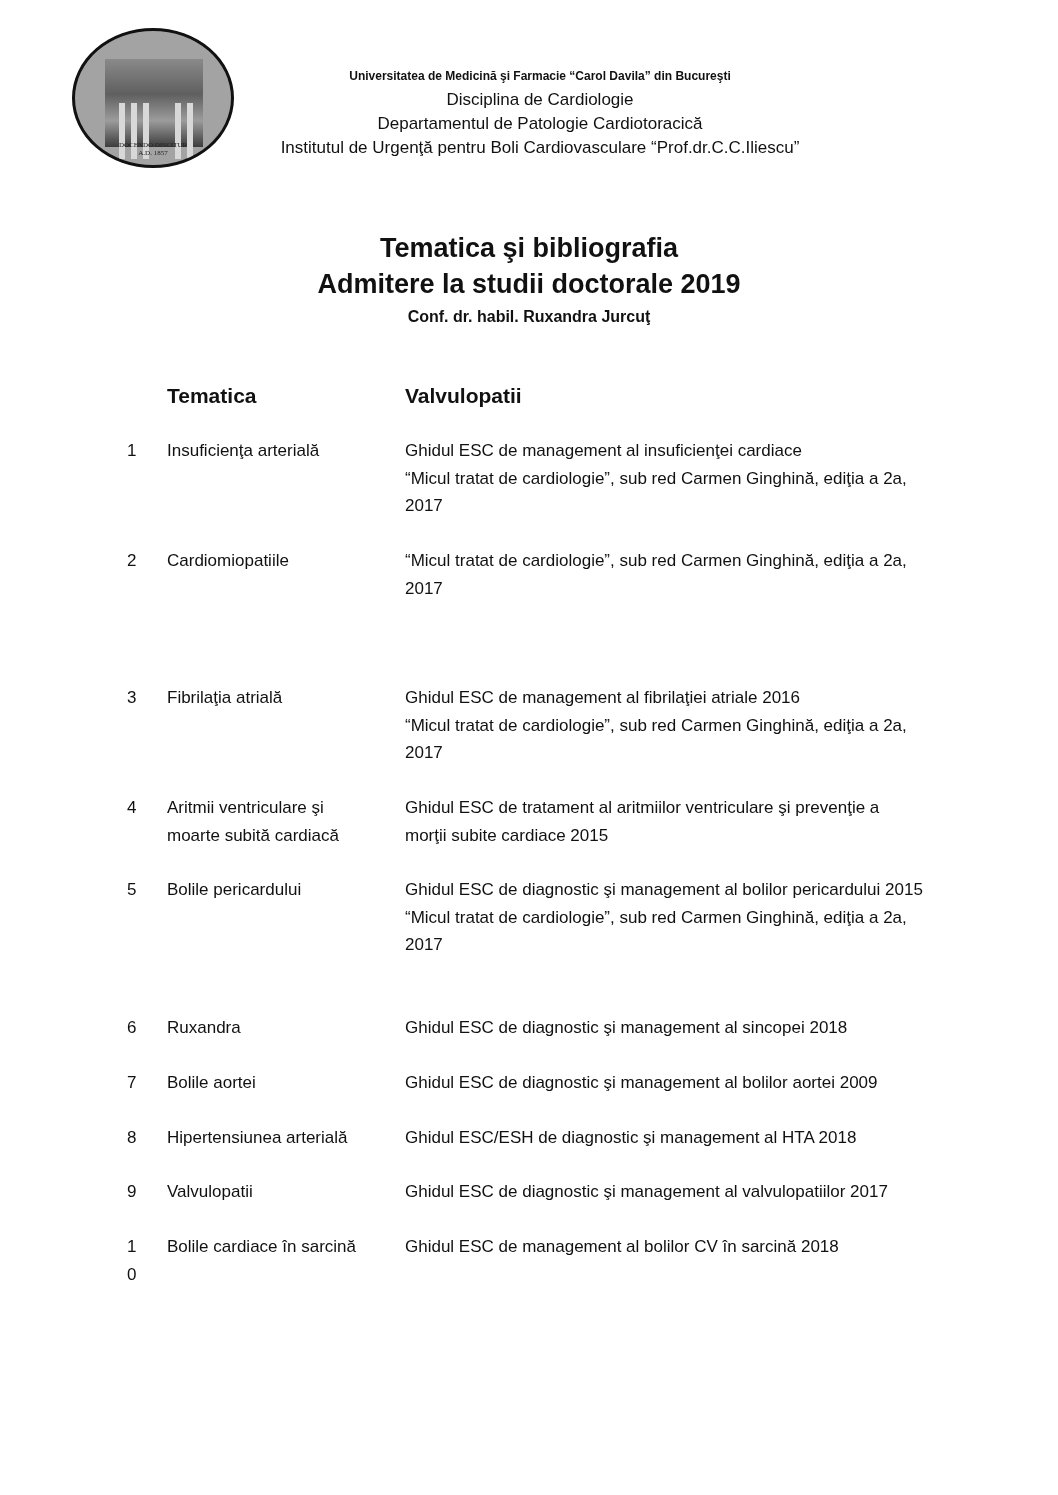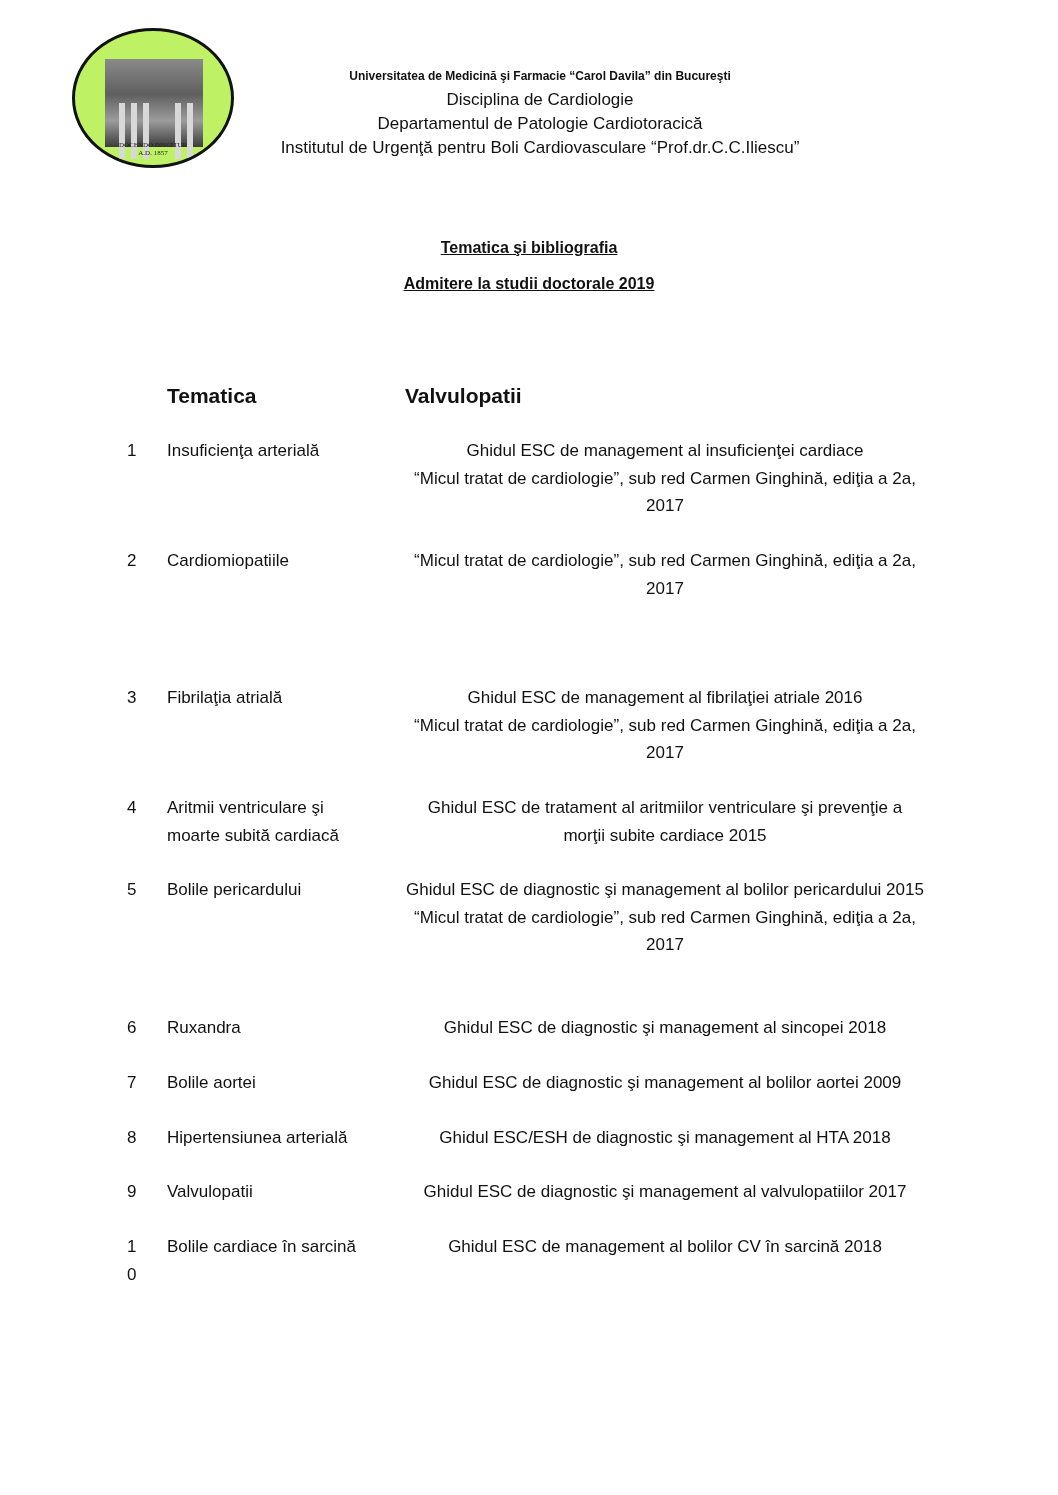--- a/index.html
+++ b/index.html
@@ -3,45 +3,45 @@
 <meta charset="utf-8">
 <style>
   html, body { margin: 0; padding: 0; background: #ffffff; }
   body {
     width: 1058px; height: 1495px; position: relative; overflow: hidden;
     font-family: "Liberation Sans", "DejaVu Sans", sans-serif; color: #111;
   }
   .seal {
     position: absolute; left: 72px; top: 28px; width: 162px; height: 140px;
     border: 3px solid #111; border-radius: 50%; box-sizing: border-box;
-    overflow: hidden; background: #bef264;
+    overflow: hidden; background: #a3a3a3;
   }
   .seal-inner {
     position: absolute; left: 30px; top: 28px; width: 98px; height: 88px;
     background: linear-gradient(180deg, #8a8a8a 0%, #5f5f5f 40%, #9c9c9c 70%, #3c3c3c 100%);
   }
   .seal-col { position: absolute; top: 44px; width: 6px; height: 56px; background: #d8d8d8; }
   .seal-text {
     position: absolute; left: 0; right: 0; bottom: 8px; text-align: center;
     font-family: "Liberation Serif", serif; font-size: 7px; color: #222; line-height: 8px;
   }
   .header { position: absolute; left: 240px; top: 64px; width: 600px; text-align: center; }
   .header .univ { font-weight: bold; font-size: 12px; line-height: 24px; }
   .header .line { font-size: 17px; line-height: 24px; }
 
   .titles { position: absolute; left: 0; top: 230px; width: 1058px; text-align: center; }
-  .titles .t1, .titles .t2 { font-weight: bold; font-size: 16px; text-decoration: underline; line-height: 36px; }
+  .titles .t1, .titles .t2 { font-weight: bold; font-size: 27px; line-height: 36px; }
   .titles .t3 { font-weight: bold; font-size: 16px; line-height: 30px; }
 
   .col-head { position: absolute; top: 384px; font-weight: bold; font-size: 21px; }
   .row { position: absolute; left: 0; width: 1058px; font-size: 17px; line-height: 27.5px; }
   .row .num { position: absolute; left: 127px; width: 20px; }
   .row .topic { position: absolute; left: 167px; width: 220px; }
   .row .bib { position: absolute; left: 405px; width: 520px; }
-  .bib div { white-space: normal; text-align: center; }
+  .bib div { white-space: normal; }
 </style>
 </head>
 <body>
 
 <div class="seal">
   <div class="seal-inner">
     <div class="seal-col" style="left:14px"></div>
     <div class="seal-col" style="left:26px"></div>
     <div class="seal-col" style="left:38px"></div>
     <div class="seal-col" style="left:70px"></div>
@@ -56,20 +56,21 @@
 <div class="header">
   <div class="univ">Universitatea de Medicină şi Farmacie “Carol Davila” din Bucureşti</div>
   <div class="line">Disciplina de Cardiologie</div>
   <div class="line">Departamentul de Patologie Cardiotoracică</div>
   <div class="line">Institutul de Urgenţă pentru Boli Cardiovasculare “Prof.dr.C.C.Iliescu”</div>
 </div>
 
 <div class="titles">
   <div class="t1">Tematica şi bibliografia</div>
   <div class="t2">Admitere la studii doctorale 2019</div>
+  <div class="t3">Conf. dr. habil. Ruxandra Jurcuţ</div>
 </div>
 
 <div class="col-head" style="left:167px">Tematica</div>
 <div class="col-head" style="left:405px">Valvulopatii</div>
 
 <div id="rows">
     <div class="row" style="top: 437px;">
       <div class="num">1</div>
       <div class="topic">Insuficienţa arterială</div>
       <div class="bib">

